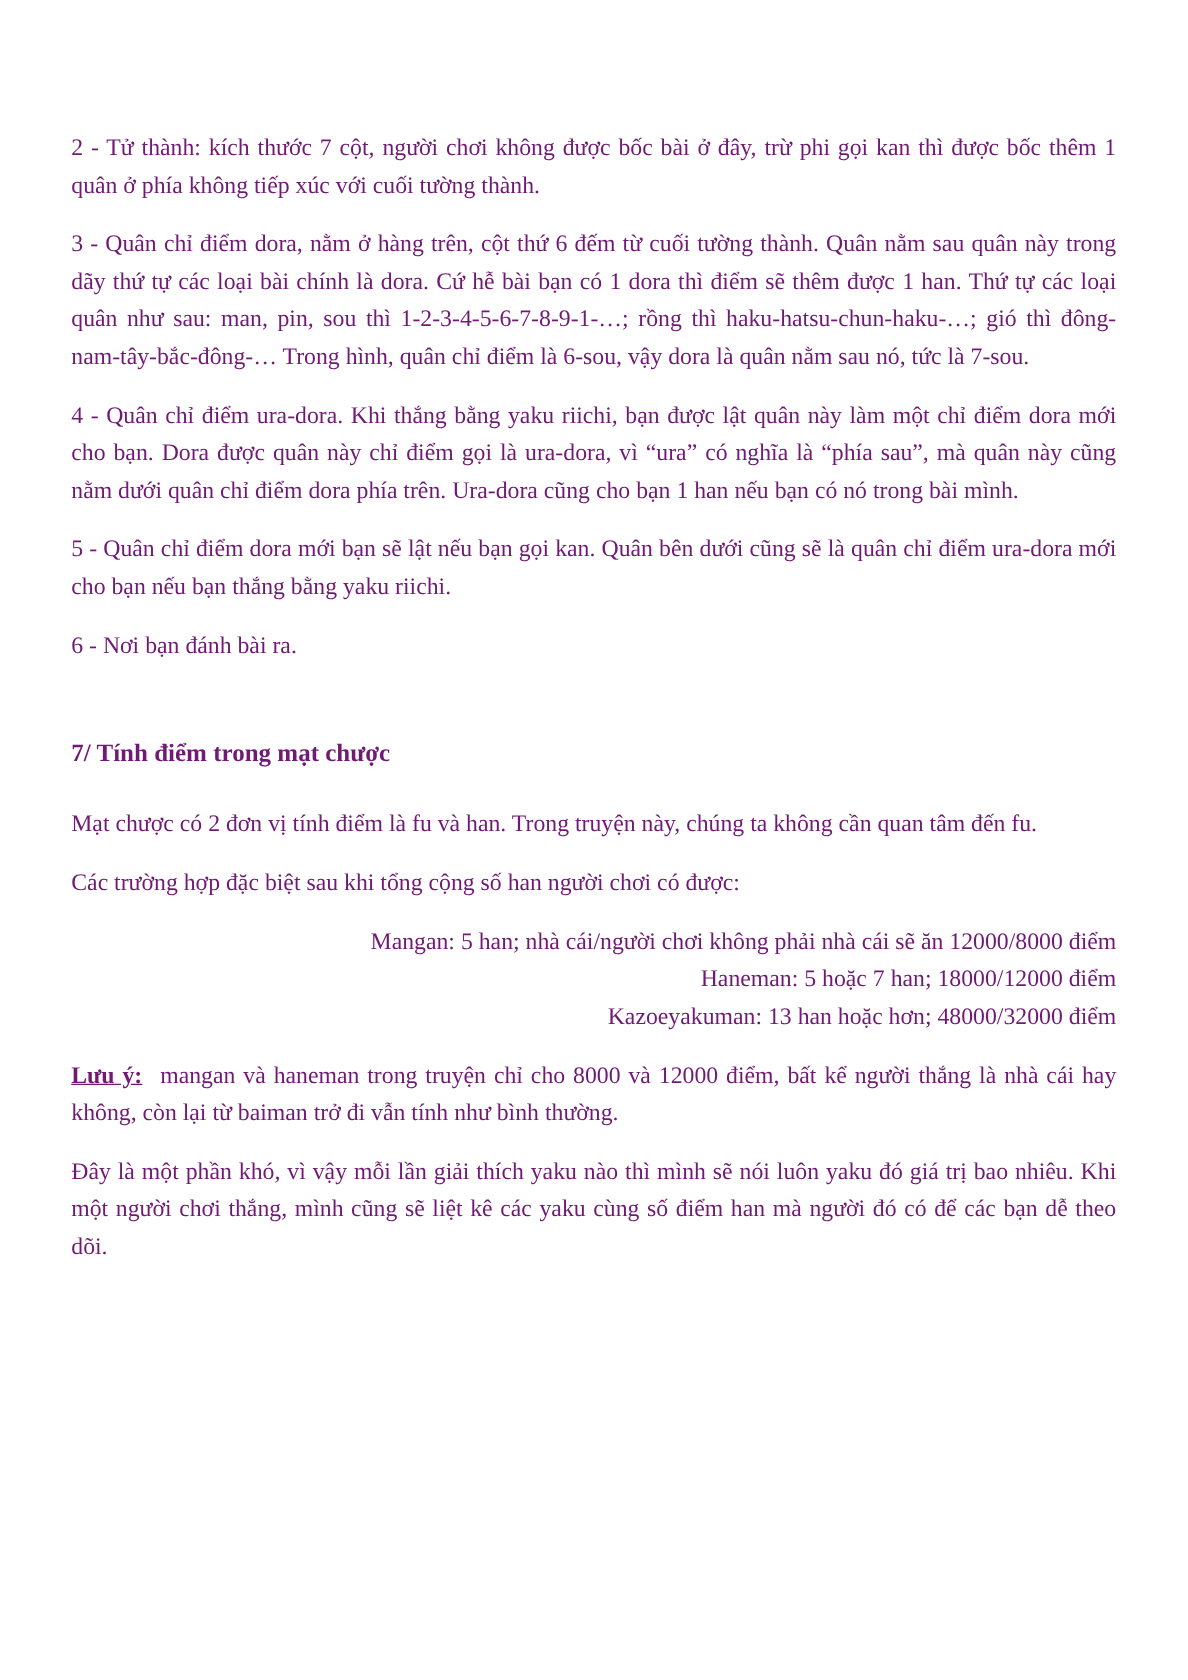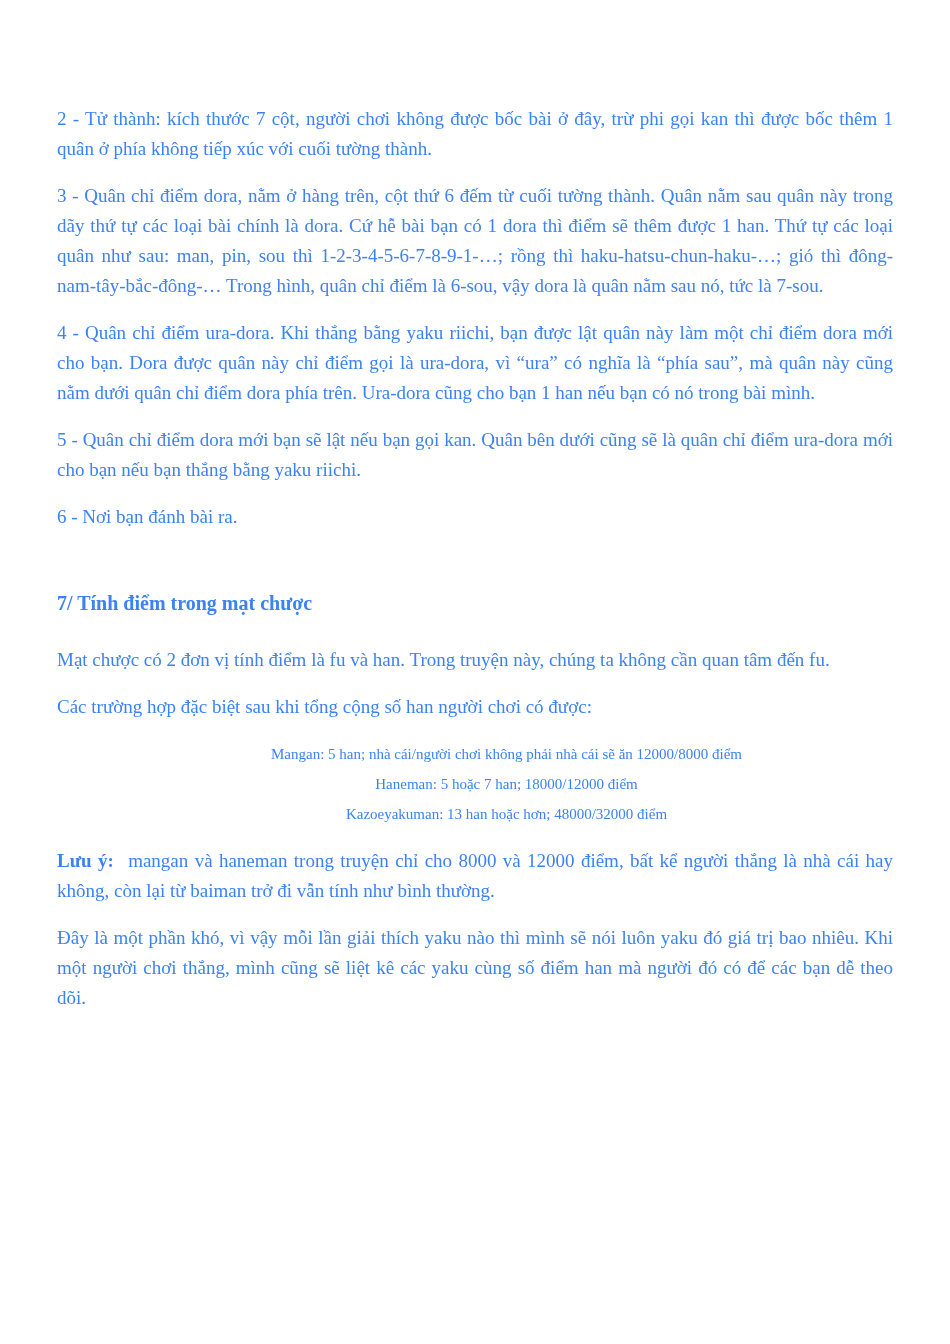--- a/index.html
+++ b/index.html
@@ -9,46 +9,47 @@
   }
   .page {
     position: relative;
     width: 950px;
     height: 1344px;
     margin: 0 auto;
     background: #ffffff;
     box-sizing: border-box;
     padding: 104px 57px 40px 57px;
     font-family: "Liberation Serif", "DejaVu Serif", serif;
-    color: #3b82f6;
+    color: #701a75;
     overflow: hidden;
   }
   .para {
     font-size: 19px;
     line-height: 30px;
     text-align: justify;
     margin: 0 0 17px 0;
   }
   .section-heading {
     font-size: 20px;
     line-height: 32px;
     font-weight: bold;
     margin: 55px 0 26px 0;
   }
   .score-list {
     margin: 0 0 17px 0;
     padding-left: 63px;
   }
   .score-line {
-    font-size: 15px;
+    font-size: 19px;
     line-height: 30px;
-    text-align: center;
+    text-align: right;
   }
   .note-label {
     font-weight: bold;
+    text-decoration: underline;
     margin-right: 8px;
   }
 </style>
 </head>
 <body>
 
 <div class="page">
 
   <p class="para">2 - Tử thành: kích thước 7 cột, người chơi không được bốc bài ở đây, trừ phi gọi kan thì được bốc thêm 1 quân ở phía không tiếp xúc với cuối tường thành.</p>
 

